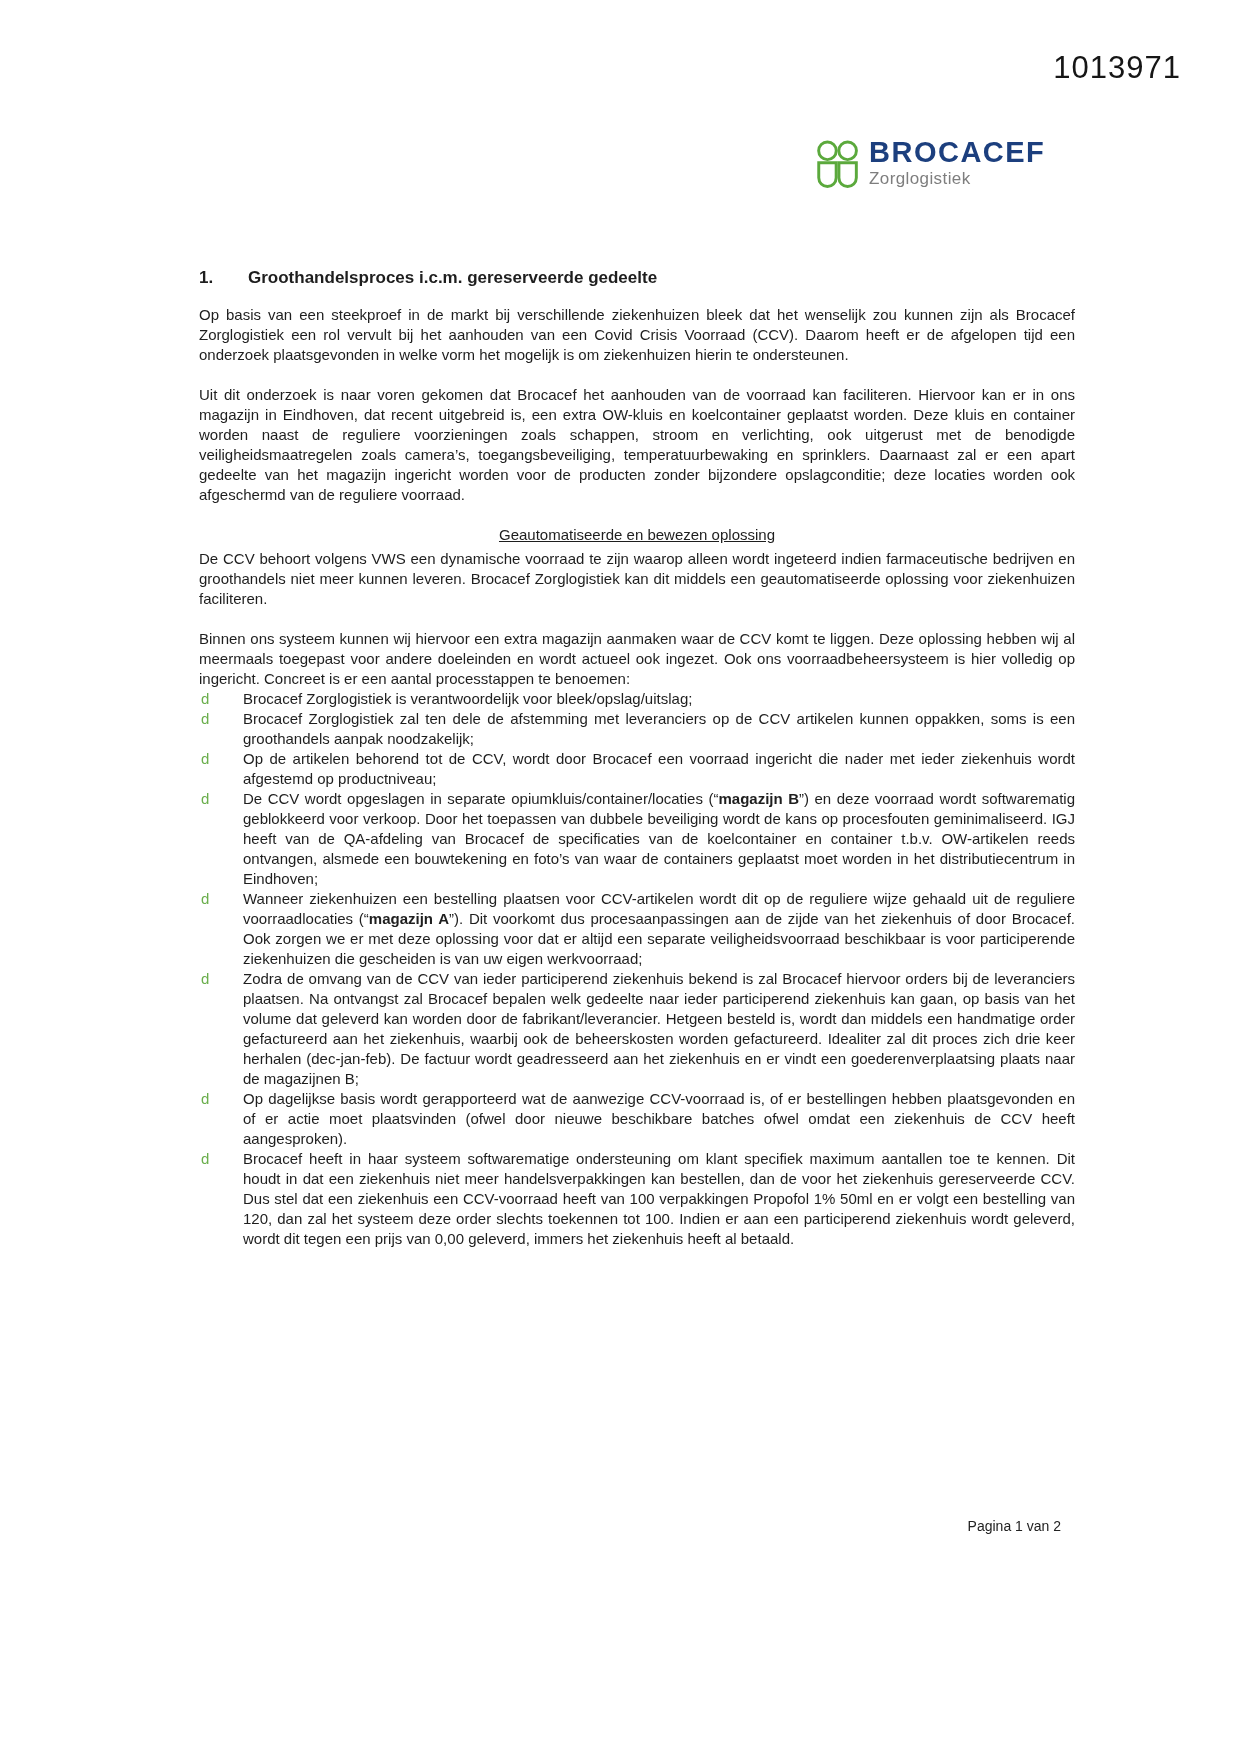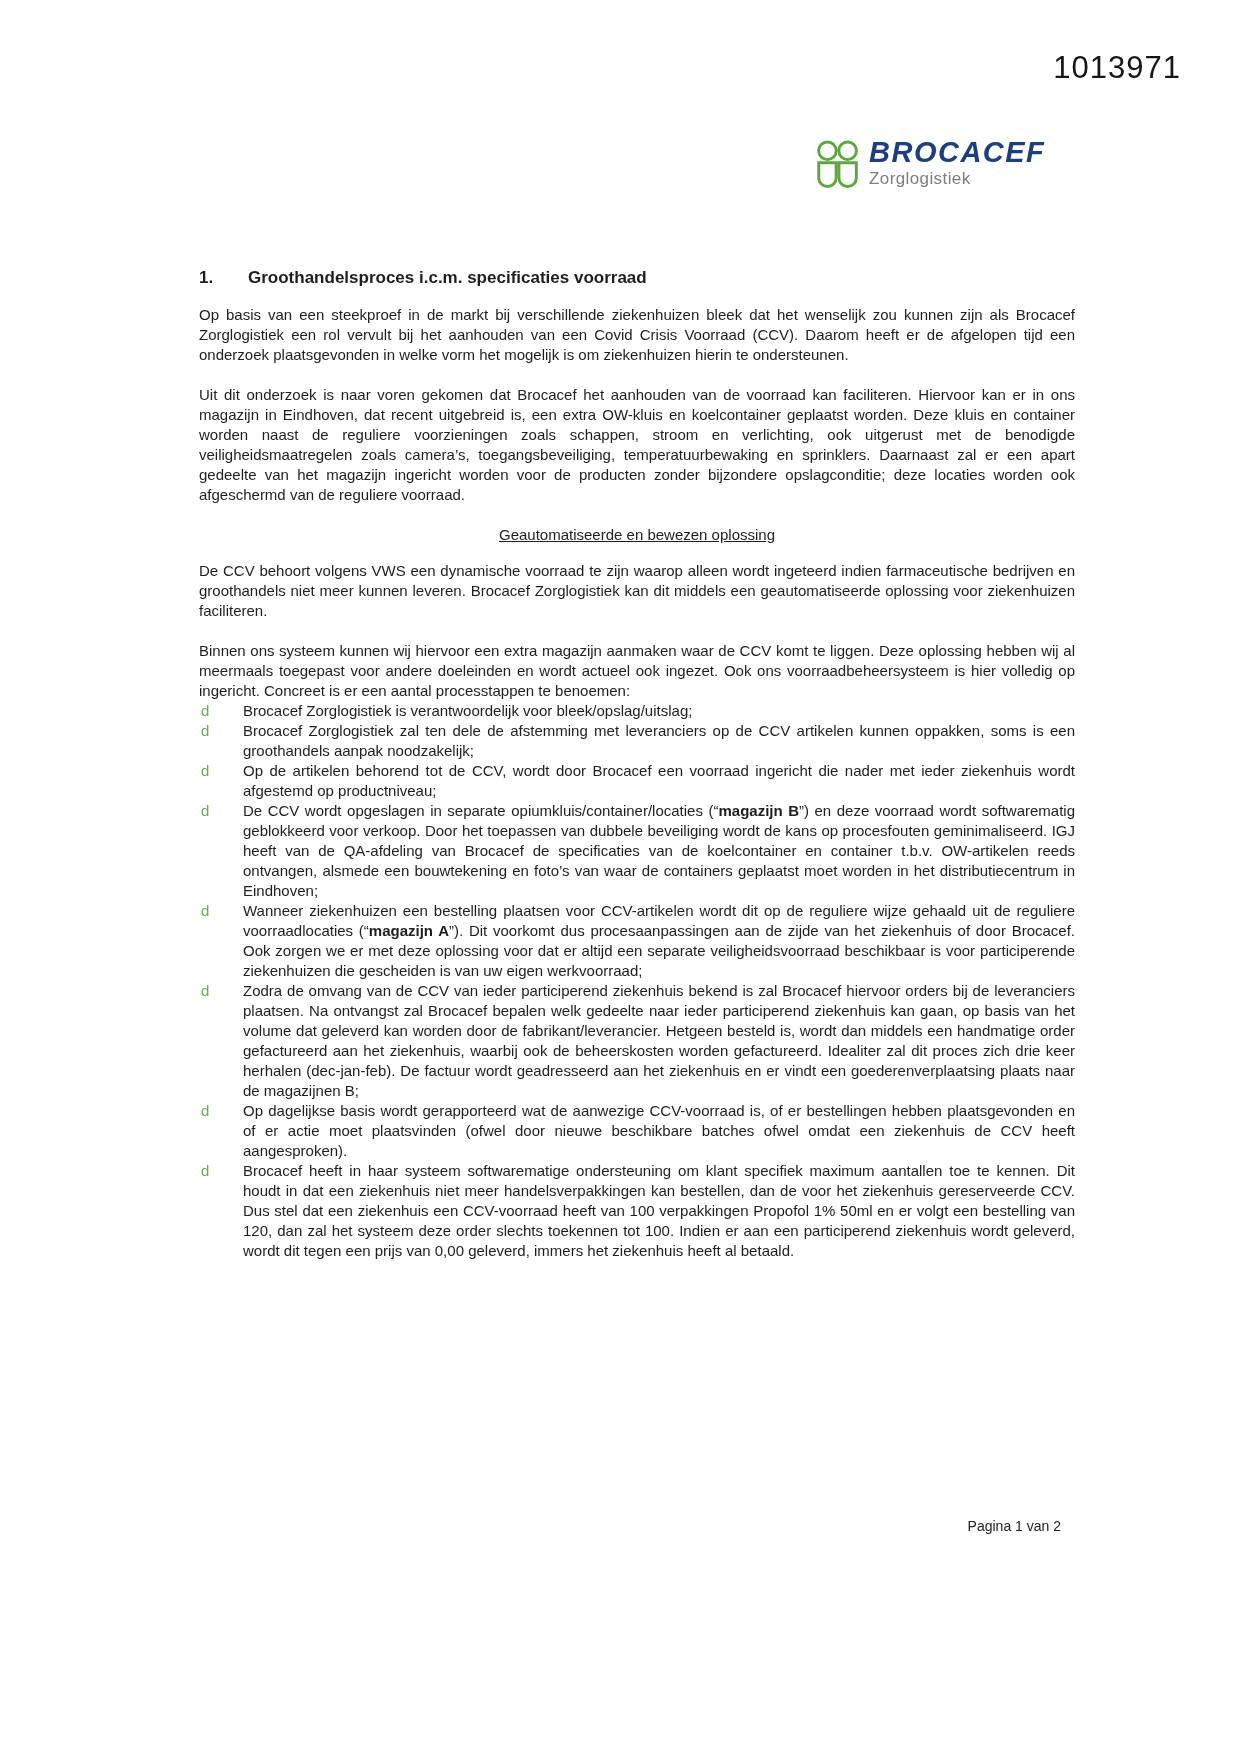--- a/index.html
+++ b/index.html
@@ -35,21 +35,20 @@
     gap: 9px;
   }
   .logo-mark { display: block; margin-top: 2px; }
   .logo-text { display: flex; flex-direction: column; }
   .logo-brand {
     font-size: 29px;
     font-weight: bold;
     letter-spacing: 1.5px;
     line-height: 1.0;
     color: #1c3f7e;
-    font-style: italic;
   }
   .logo-sub {
     font-size: 17px;
     letter-spacing: 0.4px;
     margin-top: 2px;
     color: #7e7e7e;
   }
   .content {
     position: absolute;
     left: 199px;
@@ -62,21 +61,21 @@
   }
   h1.doc-heading {
     display: flex;
     font-size: 17px;
     font-weight: bold;
     margin: 0 0 17px 0;
     line-height: 20px;
     text-align: left;
   }
   .h-num { width: 49px; flex-shrink: 0; }
-  .content p { margin: 16px 0 20px 0; }
+  .content p { margin: 4px 0 20px 0; }
   .content p.tight { margin-bottom: 0; }
   .subhead {
     text-decoration: underline;
     margin: 20px 0 0 0;
     text-align: center;
   }
   ul.steps {
     list-style: none;
     margin: 0;
     padding: 0 0 0 44px;
@@ -117,21 +116,21 @@
     <div class="logo-text">
       <div class="logo-brand">BROCACEF</div>
       <div class="logo-sub">Zorglogistiek</div>
     </div>
   </div>
 
   <div class="content">
 
     <h1 class="doc-heading">
       <span class="h-num">1.</span>
-      <span class="h-title">Groothandelsproces i.c.m. specificaties voorraad</span>
+      <span class="h-title">Groothandelsproces i.c.m. gereserveerde gedeelte</span>
     </h1>
 
     <p>Op basis van een steekproef in de markt bij verschillende ziekenhuizen bleek dat het wenselijk zou kunnen zijn als Brocacef Zorglogistiek een rol vervult bij het aanhouden van een Covid Crisis Voorraad (CCV). Daarom heeft er de afgelopen tijd een onderzoek plaatsgevonden in welke vorm het mogelijk is om ziekenhuizen hierin te ondersteunen.</p>
 
     <p>Uit dit onderzoek is naar voren gekomen dat Brocacef het aanhouden van de voorraad kan faciliteren. Hiervoor kan er in ons magazijn in Eindhoven, dat recent uitgebreid is, een extra OW-kluis en koelcontainer geplaatst worden. Deze kluis en container worden naast de reguliere voorzieningen zoals schappen, stroom en verlichting, ook uitgerust met de benodigde veiligheidsmaatregelen zoals camera’s, toegangsbeveiliging, temperatuurbewaking en sprinklers. Daarnaast zal er een apart gedeelte van het magazijn ingericht worden voor de producten zonder bijzondere opslagconditie; deze locaties worden ook afgeschermd van de reguliere voorraad.</p>
 
     <div class="subhead">Geautomatiseerde en bewezen oplossing</div>
 
     <p>De CCV behoort volgens VWS een dynamische voorraad te zijn waarop alleen wordt ingeteerd indien farmaceutische bedrijven en groothandels niet meer kunnen leveren. Brocacef Zorglogistiek kan dit middels een geautomatiseerde oplossing voor ziekenhuizen faciliteren.</p>
 

